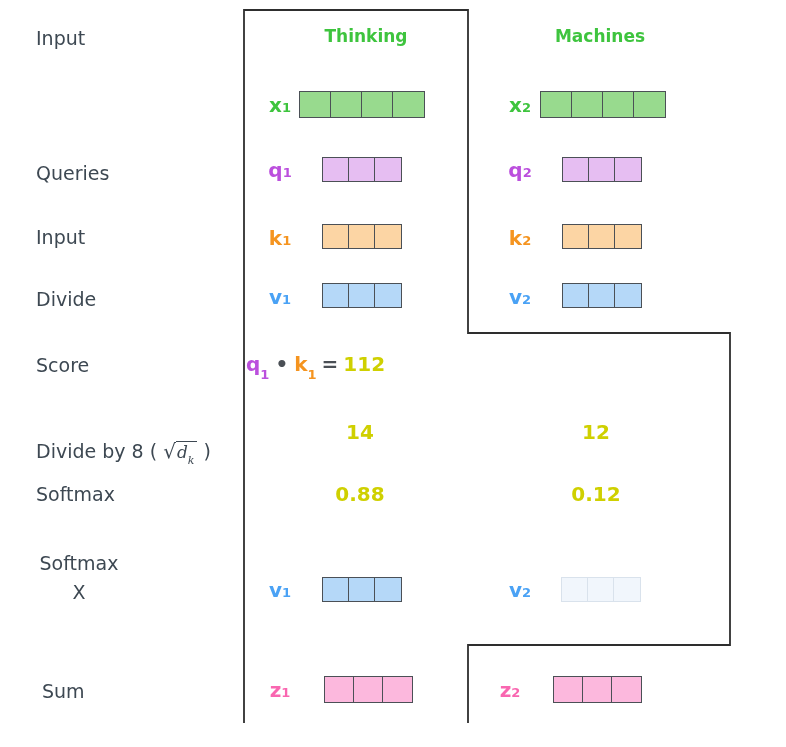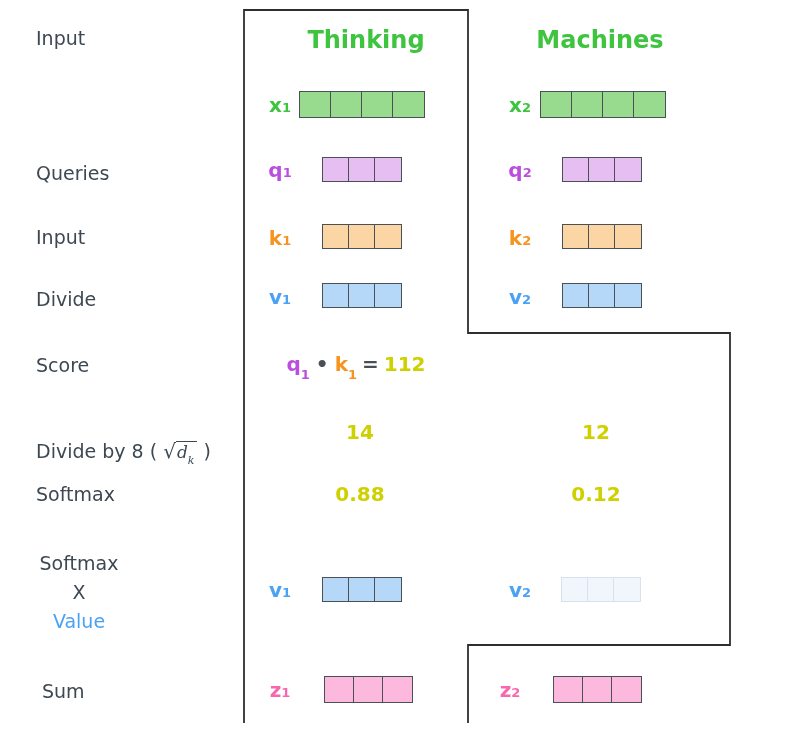--- a/index.html
+++ b/index.html
@@ -14,21 +14,21 @@
   .sxv .blue{color:#4aa2f5;}
 
   
   .mathsqrt{display:inline-block;white-space:nowrap;}
   .sq{font-family:"DejaVu Serif","Liberation Serif",serif;font-size:20px;color:#3d4852;}
   .rad{font-family:"DejaVu Serif","Liberation Serif",serif;font-style:italic;font-size:17px;
        color:#3d4852;border-top:1.5px solid #3d4852;padding:0 3px 0 1px;}
   .rad sub{font-size:11px;position:relative;top:2px;line-height:0;}
 
   
-  .colheader{position:absolute;width:220px;text-align:center;font-size:24px;font-weight:bold;color:#3ec43e;}
+  .colheader{position:absolute;width:220px;text-align:center;font-size:17px;font-weight:bold;color:#3ec43e;}
 
   
   .veclabel{position:absolute;width:36px;display:flex;align-items:center;justify-content:center;
             font-size:20px;font-weight:bold;white-space:nowrap;}
   .veclabel sub{font-size:13px;position:relative;top:3px;line-height:0;}
   .lab-green{color:#3ec43e;}.lab-purple{color:#bb4fdd;}.lab-orange{color:#f5941f;}
   .lab-blue{color:#4aa2f5;}.lab-pink{color:#f966b0;}
 
   
   .vecbox{position:absolute;display:flex;border:1.6px solid #4b5056;box-sizing:border-box;}
@@ -39,21 +39,21 @@
   .wz .cell{width:29px;height:25px;}
   .fill-green .cell{background:#98da8e;}
   .fill-purple .cell{background:#e6bef2;}
   .fill-orange .cell{background:#fcd5a4;}
   .fill-blue .cell{background:#b5d8f8;}
   .fill-pink .cell{background:#fcb8dd;}
   .faded{border-color:#d9e2ec;}
   .faded .cell{border-right-color:#d9e2ec;background:#f1f6fc;}
 
   
-  .scoreline{position:absolute;width:220px;text-align:center;font-size:20px;font-weight:bold;white-space:nowrap;}
+  .scoreline{position:absolute;width:220px;font-size:20px;font-weight:bold;white-space:nowrap;}
   .scoreline sub{font-size:13px;position:relative;top:3px;line-height:0;}
   .scoreline .purple{color:#bb4fdd;}
   .scoreline .orange{color:#f5941f;}
   .scoreline .dark{color:#4a4f55;}
   .scoreline .dot{margin:0 6px;}
   .scoreline .eq{margin:0 5px;}
   .olive{color:#cfd000;}
   .num{position:absolute;width:220px;text-align:center;font-size:20px;font-weight:bold;}
 </style>
 </head>
@@ -72,21 +72,20 @@
   <div class="rlabel" style="top:354px">Score</div>
   <div class="rlabel" style="top:439px">
     <span>Divide by 8 (</span>
     <span class="mathsqrt"><span class="sq">√</span><span class="rad"><span>d</span><sub>k</sub></span></span>
     <span>)</span>
   </div>
   <div class="rlabel" style="top:483px">Softmax</div>
   <div class="sxv" style="top:549px">
     <div>Softmax</div>
     <div>X</div>
-    <div class="blue">Value</div>
   </div>
   <div class="rlabel" style="top:680px;left:42px">Sum</div>
 
   <div class="colheader" style="left:256px;top:26px">Thinking</div>
   <div class="colheader" style="left:490px;top:26px">Machines</div>
 
   <div class="veclabel lab-green" style="left:262px;top:91px;height:28px">
       <span>x</span>
       <sub>1</sub>
     </div>

